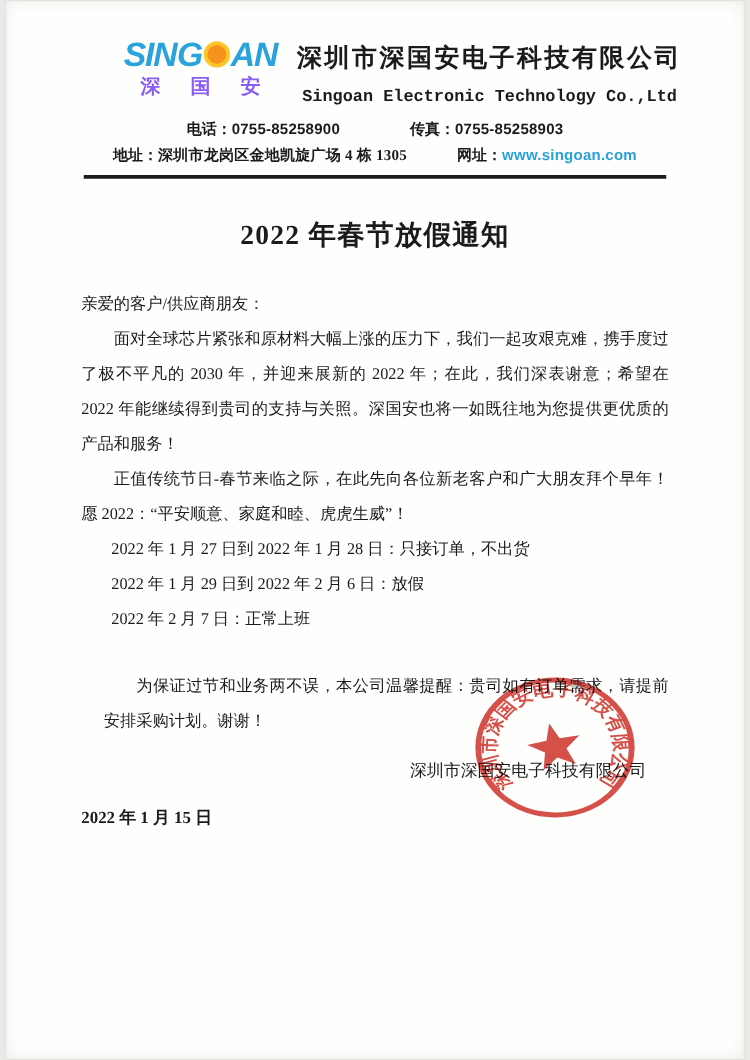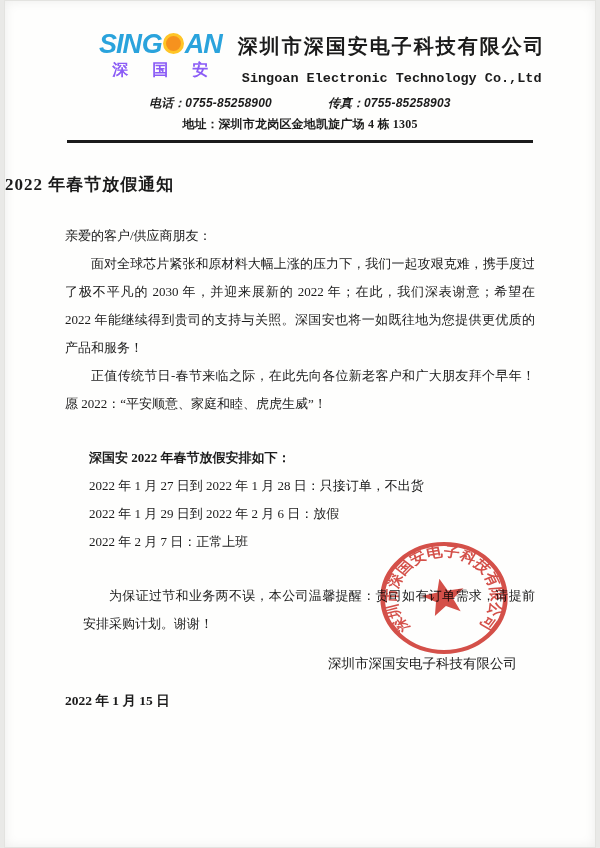--- a/index.html
+++ b/index.html
@@ -28,30 +28,30 @@
     margin-top:4px;color:#8b5cf6;font-weight:bold;font-size:16px;
     letter-spacing:10px;padding-left:10px;white-space:nowrap;
   }
   .names{flex:1 1 auto;text-align:center;padding-top:2px;}
   .company-cn{font-size:20px;font-weight:bold;letter-spacing:2px;white-space:nowrap;}
   .company-en{
     font-family:"Liberation Mono","DejaVu Sans Mono",monospace;
     font-size:13.5px;font-weight:bold;margin-top:11px;white-space:nowrap;
   }
   .contact-row{display:flex;justify-content:center;font-size:12px;font-weight:bold;white-space:nowrap;}
-  .contact-row1{margin-top:9px;gap:56px;font-style:italic;}
+  .contact-row1{margin-top:9px;gap:56px;}
   .contact-row2{margin-top:4px;gap:40px;}
   .c-label{font-weight:bold;}
   .c-val{font-family:"Liberation Sans","DejaVu Sans",sans-serif;font-weight:bold;letter-spacing:.2px;}
   .c-val.cjk{font-family:"Liberation Serif","DejaVu Serif",serif;}
   .c-val.link{color:#2a9fd8;}
   .divider{border-top:3px solid #1c1c1c;margin-top:7px;}
   
   .title{
-    font-size:17px;font-weight:bold;letter-spacing:1px;
+    text-align:center;font-size:22px;font-weight:bold;letter-spacing:1px;
     margin:30px 0 0 0;
   }
   .content{padding:0 60px;font-size:13px;line-height:28px;text-align:justify;}
   .salutation{margin:26px 0 0 0;}
   .para{margin:0;text-indent:2em;}
   .schedule-heading{margin:26px 0 0 0;padding-left:24px;font-weight:bold;}
   .schedule-line{margin:0;padding-left:24px;}
   .closing{margin:26px 0 0 18px;}
   .sig-block{margin-top:12px;font-size:13.5px;}
   .signature{text-align:right;padding-right:18px;}
@@ -79,33 +79,33 @@
         <div class="company-en">Singoan Electronic Technology Co.,Ltd</div>
       </div>
     </div>
 
     <div class="contact-row contact-row1">
       <span><span class="c-label">电话：</span><span class="c-val">0755-85258900</span></span>
       <span><span class="c-label">传真：</span><span class="c-val">0755-85258903</span></span>
     </div>
     <div class="contact-row contact-row2">
       <span><span class="c-label">地址：</span><span class="c-val cjk">深圳市龙岗区金地凯旋广场 4 栋 1305</span></span>
+      <span><span class="c-label">网址：</span><span class="c-val link">www.singoan.com</span></span>
     </div>
 
     <div class="divider"></div>
   </header>
 
   <h1 class="title">2022 年春节放假通知</h1>
 
   <div class="content">
     <p class="salutation">亲爱的客户/供应商朋友：</p>
     <p class="para">面对全球芯片紧张和原材料大幅上涨的压力下，我们一起攻艰克难，携手度过了极不平凡的 2030 年，并迎来展新的 2022 年；在此，我们深表谢意；希望在 2022 年能继续得到贵司的支持与关照。深国安也将一如既往地为您提供更优质的产品和服务！</p>
     <p class="para">正值传统节日-春节来临之际，在此先向各位新老客户和广大朋友拜个早年！ 愿 2022：“平安顺意、家庭和睦、虎虎生威”！</p>
 
-    <p class="schedule-heading">深国安 2022 年春节放假安排如下：</p>
     <p class="schedule-line">2022 年 1 月 27 日到 2022 年 1 月 28 日：只接订单，不出货</p>
     <p class="schedule-line">2022 年 1 月 29 日到 2022 年 2 月 6 日：放假</p>
     <p class="schedule-line">2022 年 2 月 7 日：正常上班</p>
 
     <p class="para closing">为保证过节和业务两不误，本公司温馨提醒：贵司如有订单需求，请提前安排采购计划。谢谢！</p>
 
     <div class="sig-block">
       <div class="signature">深圳市深国安电子科技有限公司</div>
       <div class="date">2022 年 1 月 15 日</div>
     </div>

